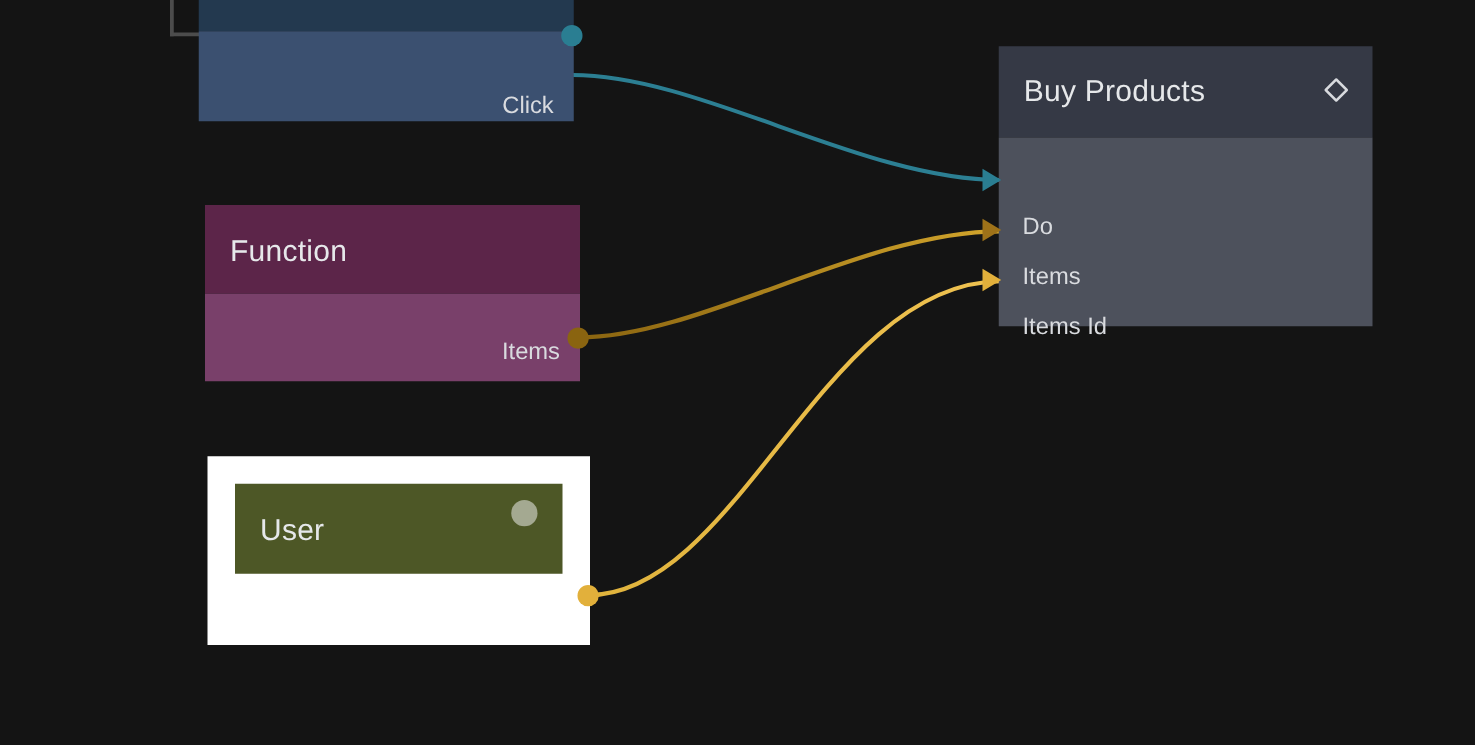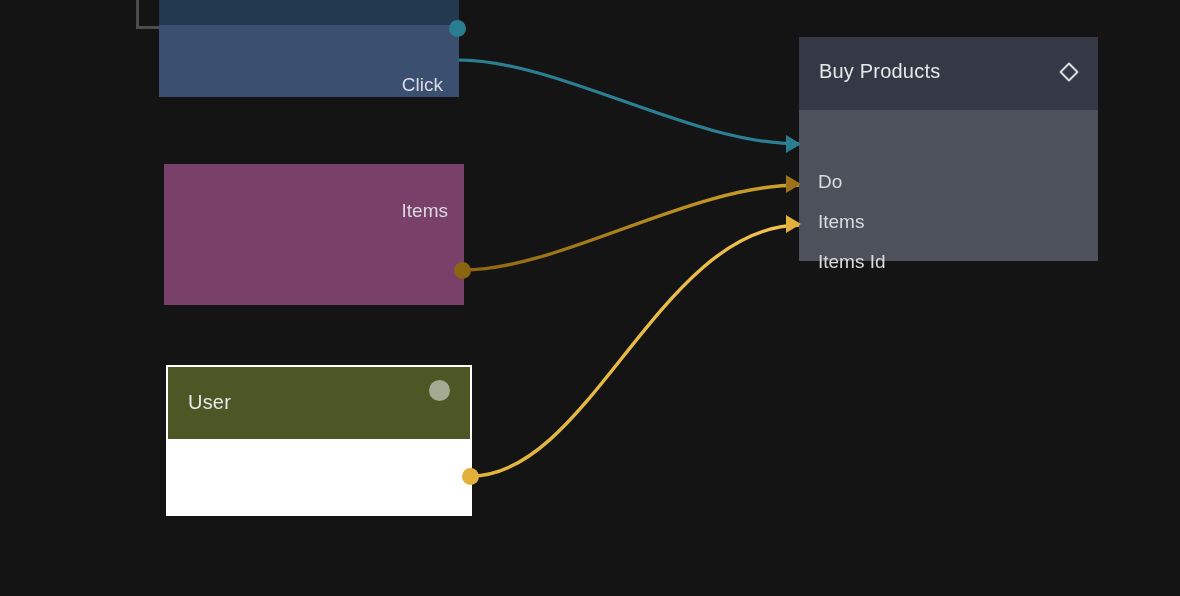--- a/index.html
+++ b/index.html
@@ -31,21 +31,21 @@
     display:flex;flex-direction:column;
     box-sizing:border-box;
   }
   .node-header{
     display:flex;align-items:center;
     box-sizing:border-box;
     position:relative;
   }
   .node-title{
     color:#E6E8EA;
-    font-size:20px;
+    font-size:24px;
     letter-spacing:.2px;
     white-space:nowrap;
   }
   .node-body{
     flex:1 1 auto;
     position:relative;
     box-sizing:border-box;
   }
   .row{
     position:absolute;
@@ -79,21 +79,21 @@
   #node-function{ left:164px; top:164px; width:300px; height:141px; }
   #node-function .node-header{ height:71px; background:#5C2549; padding-left:20px; }
   #node-function .node-body  { background:#79406A; }
   #node-function .node-title { position:absolute; top:24px; left:20px; }
   #node-function .row-out    { top:36px; }
 
   
   #node-user{
     left:166px; top:365px; width:306px; height:151px;
     background:#FFFFFF;
-    padding:2px;
+    padding:22px;
   }
   #node-user .node-header{ height:72px; background:#4D5726; padding-left:20px; position:relative; }
   #node-user .node-body  { background:#646C44; }
   #node-user .node-title { position:absolute; top:24px; left:20px; }
   #node-user .row-out    { top:36px; }
   .header-circle{
     position:absolute;
     width:21px;height:21px;border-radius:50%;
     background:#A4A991;
     right:20px; top:13px;
@@ -154,20 +154,23 @@
         <div class="row row-out">
           <span>Click</span>
         </div>
       </div>
     </div>
     <div class="port-dot" style="left:290px; top:52px; background:#2A7E92;"></div>
   </div>
 
   <div class="node" id="node-function">
     <div class="node-inner">
+      <div class="node-header">
+        <span class="node-title">Function</span>
+      </div>
       <div class="node-body">
         <div class="row row-out">
           <span>Items</span>
         </div>
       </div>
     </div>
     <div class="port-dot" style="left:290px; top:98px; background:#8A6410;"></div>
   </div>
 
   <div class="node" id="node-user">

